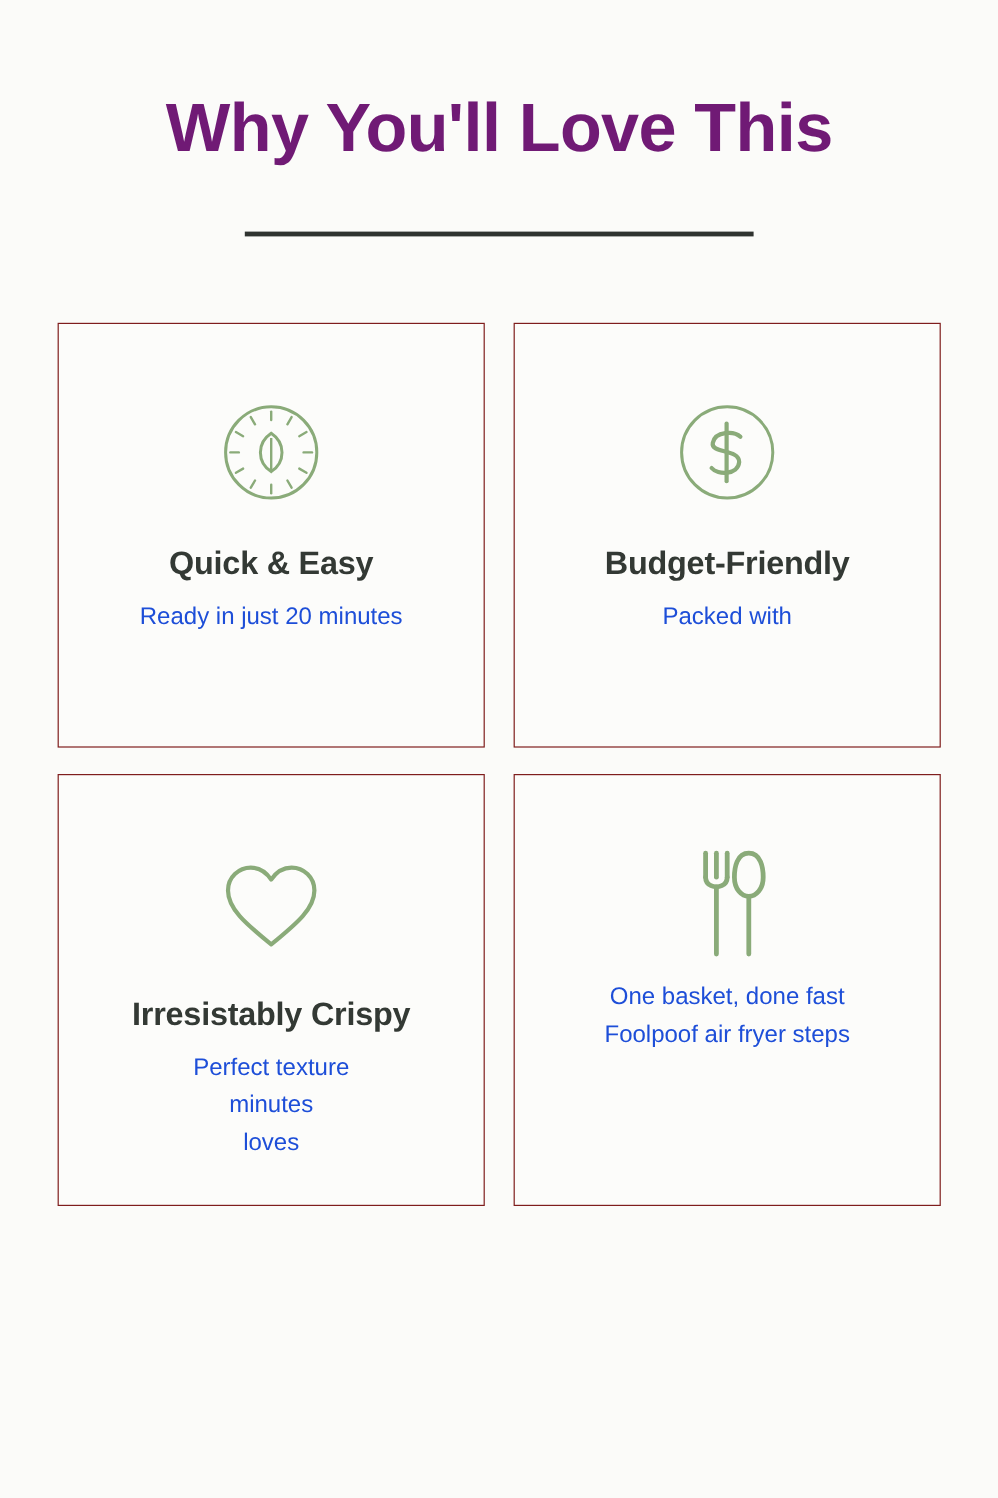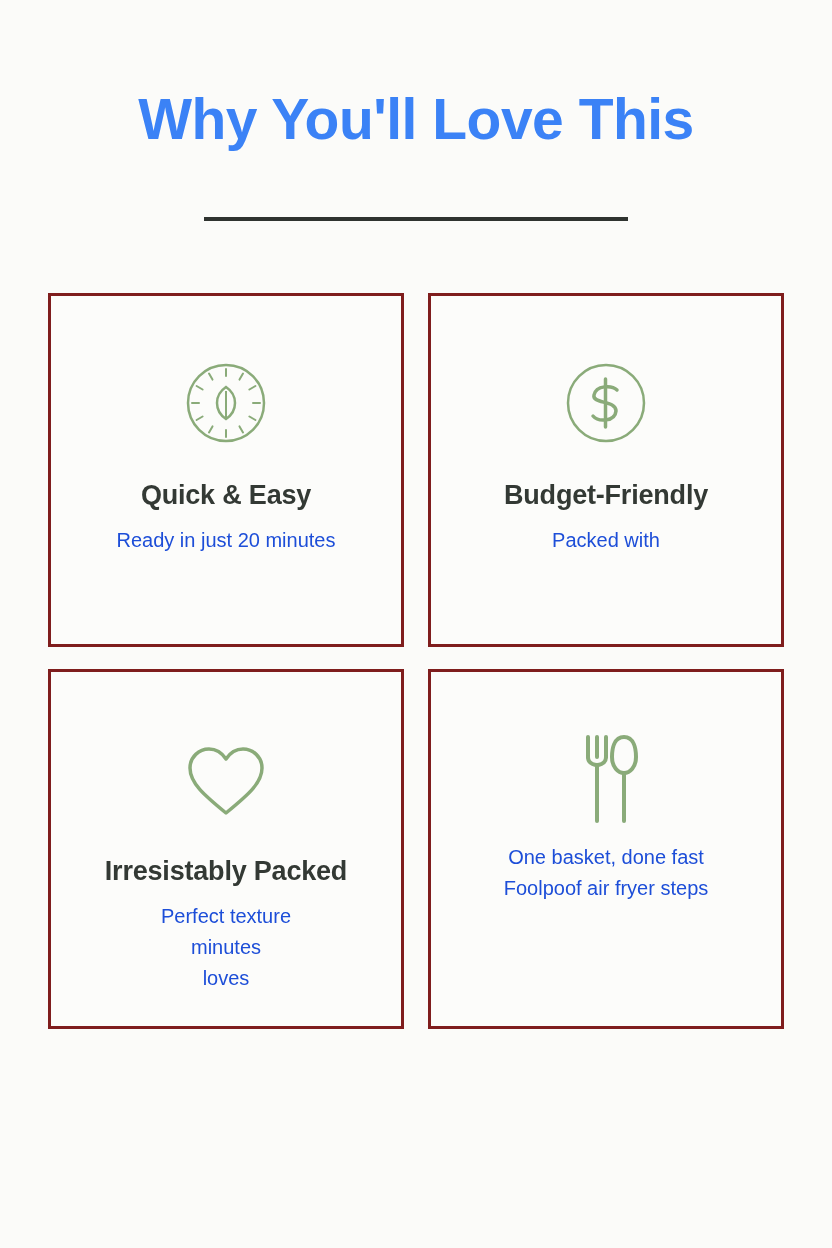--- a/index.html
+++ b/index.html
@@ -22,43 +22,43 @@
     display: flex;
     flex-direction: column;
     align-items: center;
   }
   .headline {
     text-align: center;
     font-size: 57px;
     line-height: 1.32;
     font-weight: bold;
     letter-spacing: -0.5px;
-    color: #3b82f6;
-    margin: 12px;
+    color: #701a75;
+    margin: 0;
   }
   .headline .line {
     display: block;
   }
   .rule {
     width: 424px;
     height: 4px;
     background: #2f3330;
     margin: 48px 0 0 0;
   }
   .grid {
     margin-top: 72px;
     width: 736px;
     display: grid;
     grid-template-columns: 356px 356px;
     grid-template-rows: 354px 360px;
     column-gap: 24px;
     row-gap: 22px;
   }
   .card {
-    border: 3px solid #7f1d1d;
+    border: 1px solid #7f1d1d;
     background: #fcfcfa;
     box-sizing: border-box;
     padding: 58px 22px 26px 22px;
     display: flex;
     flex-direction: column;
     align-items: center;
     text-align: center;
   }
   .card-icon {
     height: 98px;
@@ -139,21 +139,21 @@
         <span class="dline">Packed with</span>
       </div>
     </div>
 
     <div class="card">
       <div class="card-icon">
         <svg width="96" height="92" viewBox="0 0 96 92">
           <path d="M48 80 C26 62 12 50 12 35 C12 24 21 16 31 16 C38 16 44 20 48 26 C52 20 58 16 65 16 C75 16 84 24 84 35 C84 50 70 62 48 80 Z" fill="none" stroke="#8aab79" stroke-width="3.5" stroke-linejoin="round"></path>
         </svg>
       </div>
-      <div class="card-title">Irresistably Packed</div>
+      <div class="card-title">Irresistably Crispy</div>
       <div class="card-desc">
         <span class="dline">Perfect texture</span>
         <span class="dline">minutes</span>
         <span class="dline">loves</span>
       </div>
     </div>
 
     <div class="card">
       <div class="card-icon">
         <svg width="92" height="100" viewBox="0 0 92 100">

